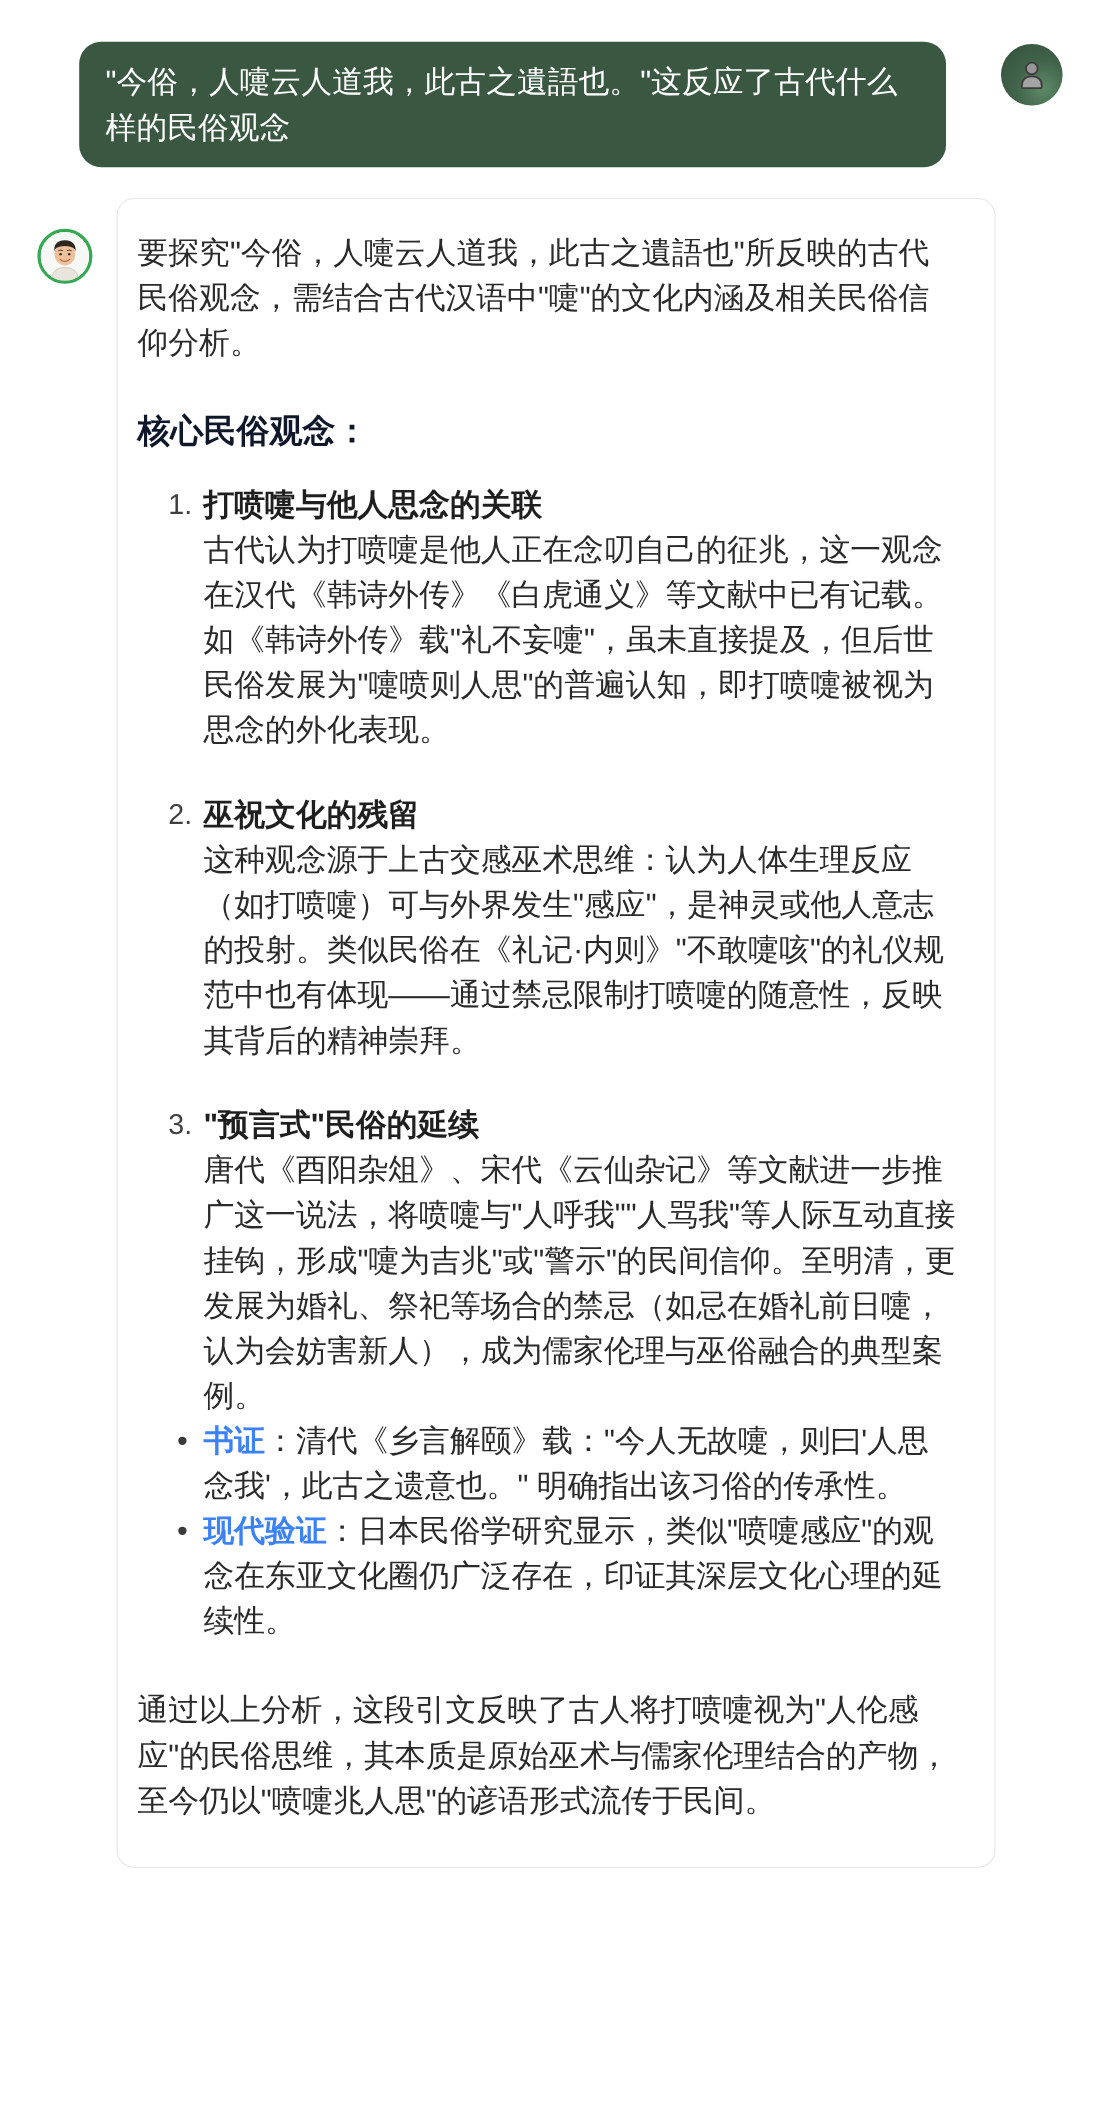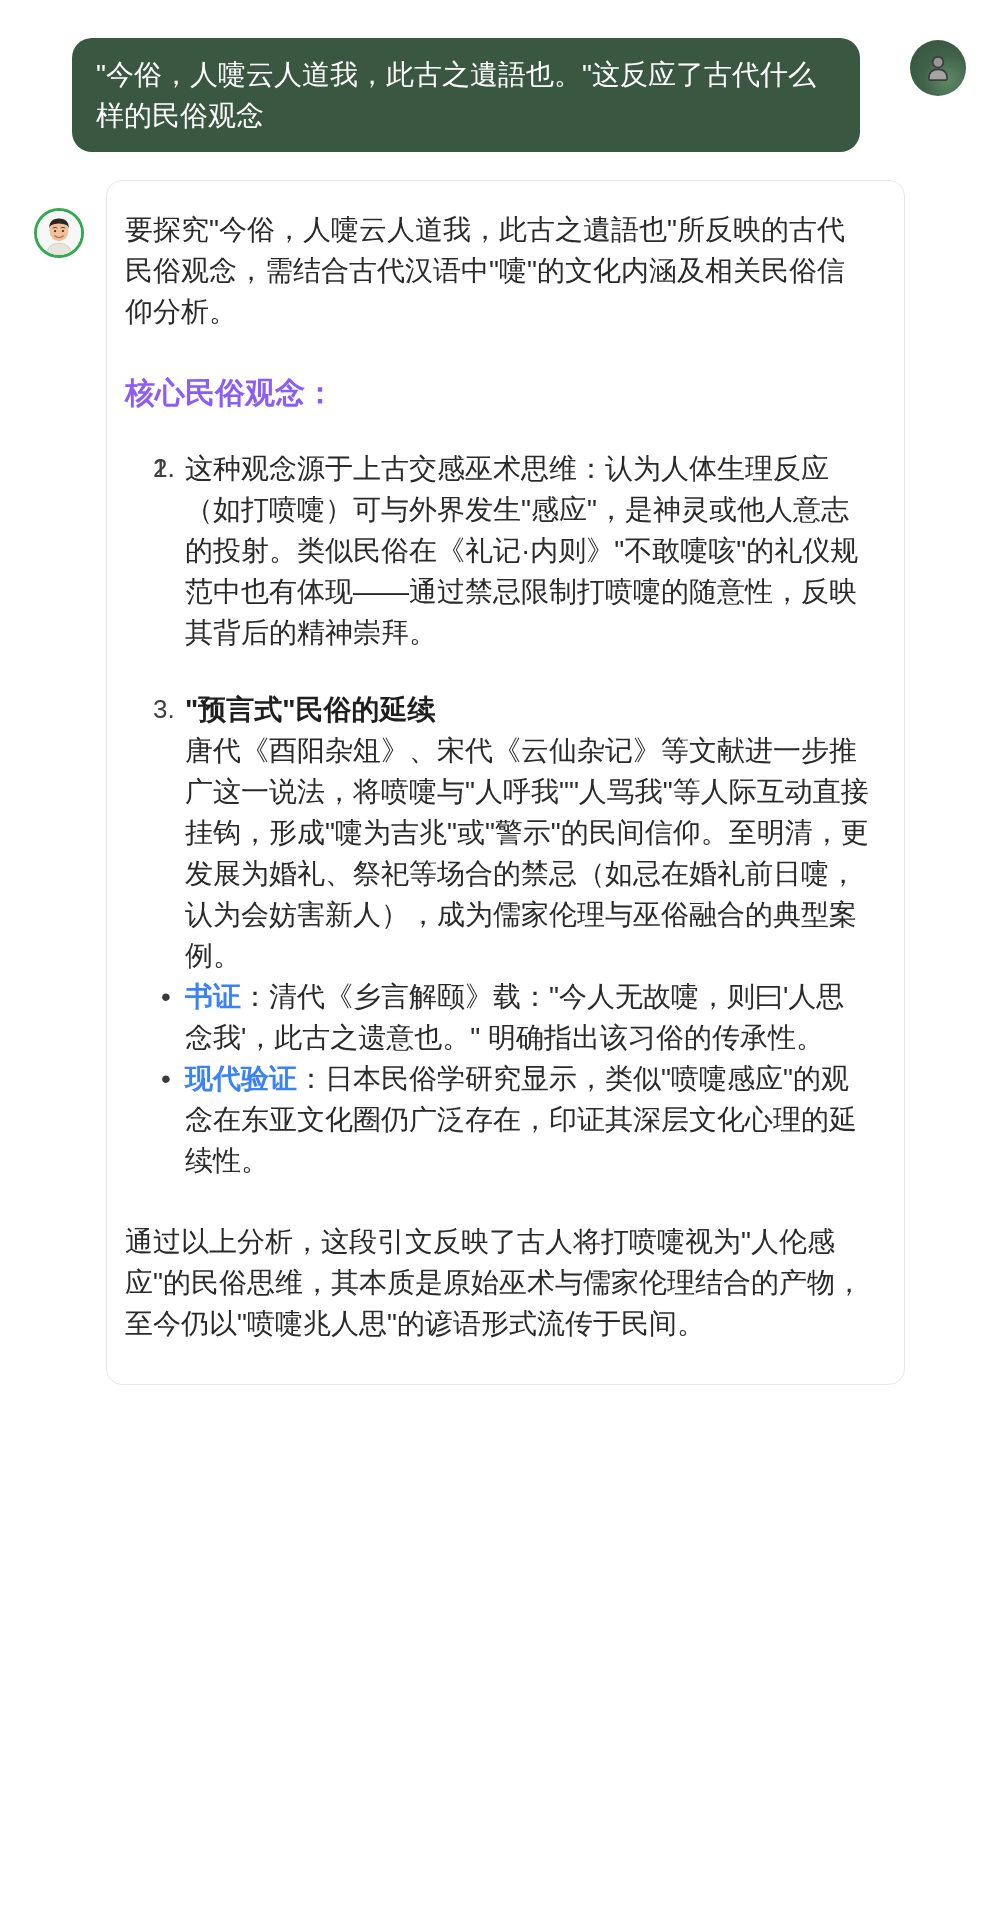--- a/index.html
+++ b/index.html
@@ -68,21 +68,21 @@
     color: #2a2a2a;
     word-break: break-word;
   }
   .para { margin: 0; }
   .conclusion { margin-top: 40px; }
 
   .card h3 {
     font-size: 30px;
     line-height: 38px;
     font-weight: 700;
-    color: #8b5cf6;
+    color: #0f172a;
     margin: 42px 0 26px 0;
   }
 
   ol.core {
     list-style: none;
     counter-reset: li;
     margin: 0;
     padding: 0 0 0 60px;
   }
   ol.core > li {
@@ -152,22 +152,25 @@
       </svg>
     </div>
 
     <div class="card">
       <p class="para">要探究"今俗，人嚏云人道我，此古之遺語也"所反映的古代民俗观念，需结合古代汉语中"嚏"的文化内涵及相关民俗信仰分析。</p>
 
       <h3>核心民俗观念：</h3>
 
       <ol class="core">
         <li>
+          <span class="li-title">打喷嚏与他人思念的关联</span>
+          <span class="li-body">古代认为打喷嚏是他人正在念叨自己的征兆，这一观念在汉代《韩诗外传》《白虎通义》等文献中已有记载。如《韩诗外传》载"礼不妄嚏"，虽未直接提及，但后世民俗发展为"嚏喷则人思"的普遍认知，即打喷嚏被视为思念的外化表现。</span>
         </li>
         <li>
+          <span class="li-title">巫祝文化的残留</span>
           <span class="li-body">这种观念源于上古交感巫术思维：认为人体生理反应（如打喷嚏）可与外界发生"感应"，是神灵或他人意志的投射。类似民俗在《礼记·内则》"不敢嚏咳"的礼仪规范中也有体现——通过禁忌限制打喷嚏的随意性，反映其背后的精神崇拜。</span>
         </li>
         <li>
           <span class="li-title">"预言式"民俗的延续</span>
           <span class="li-body">唐代《酉阳杂俎》、宋代《云仙杂记》等文献进一步推广这一说法，将喷嚏与"人呼我""人骂我"等人际互动直接挂钩，形成"嚏为吉兆"或"警示"的民间信仰。至明清，更发展为婚礼、祭祀等场合的禁忌（如忌在婚礼前日嚏，认为会妨害新人），成为儒家伦理与巫俗融合的典型案例。</span>
         </li>
       </ol>
 
 
       <ul class="evidence">

